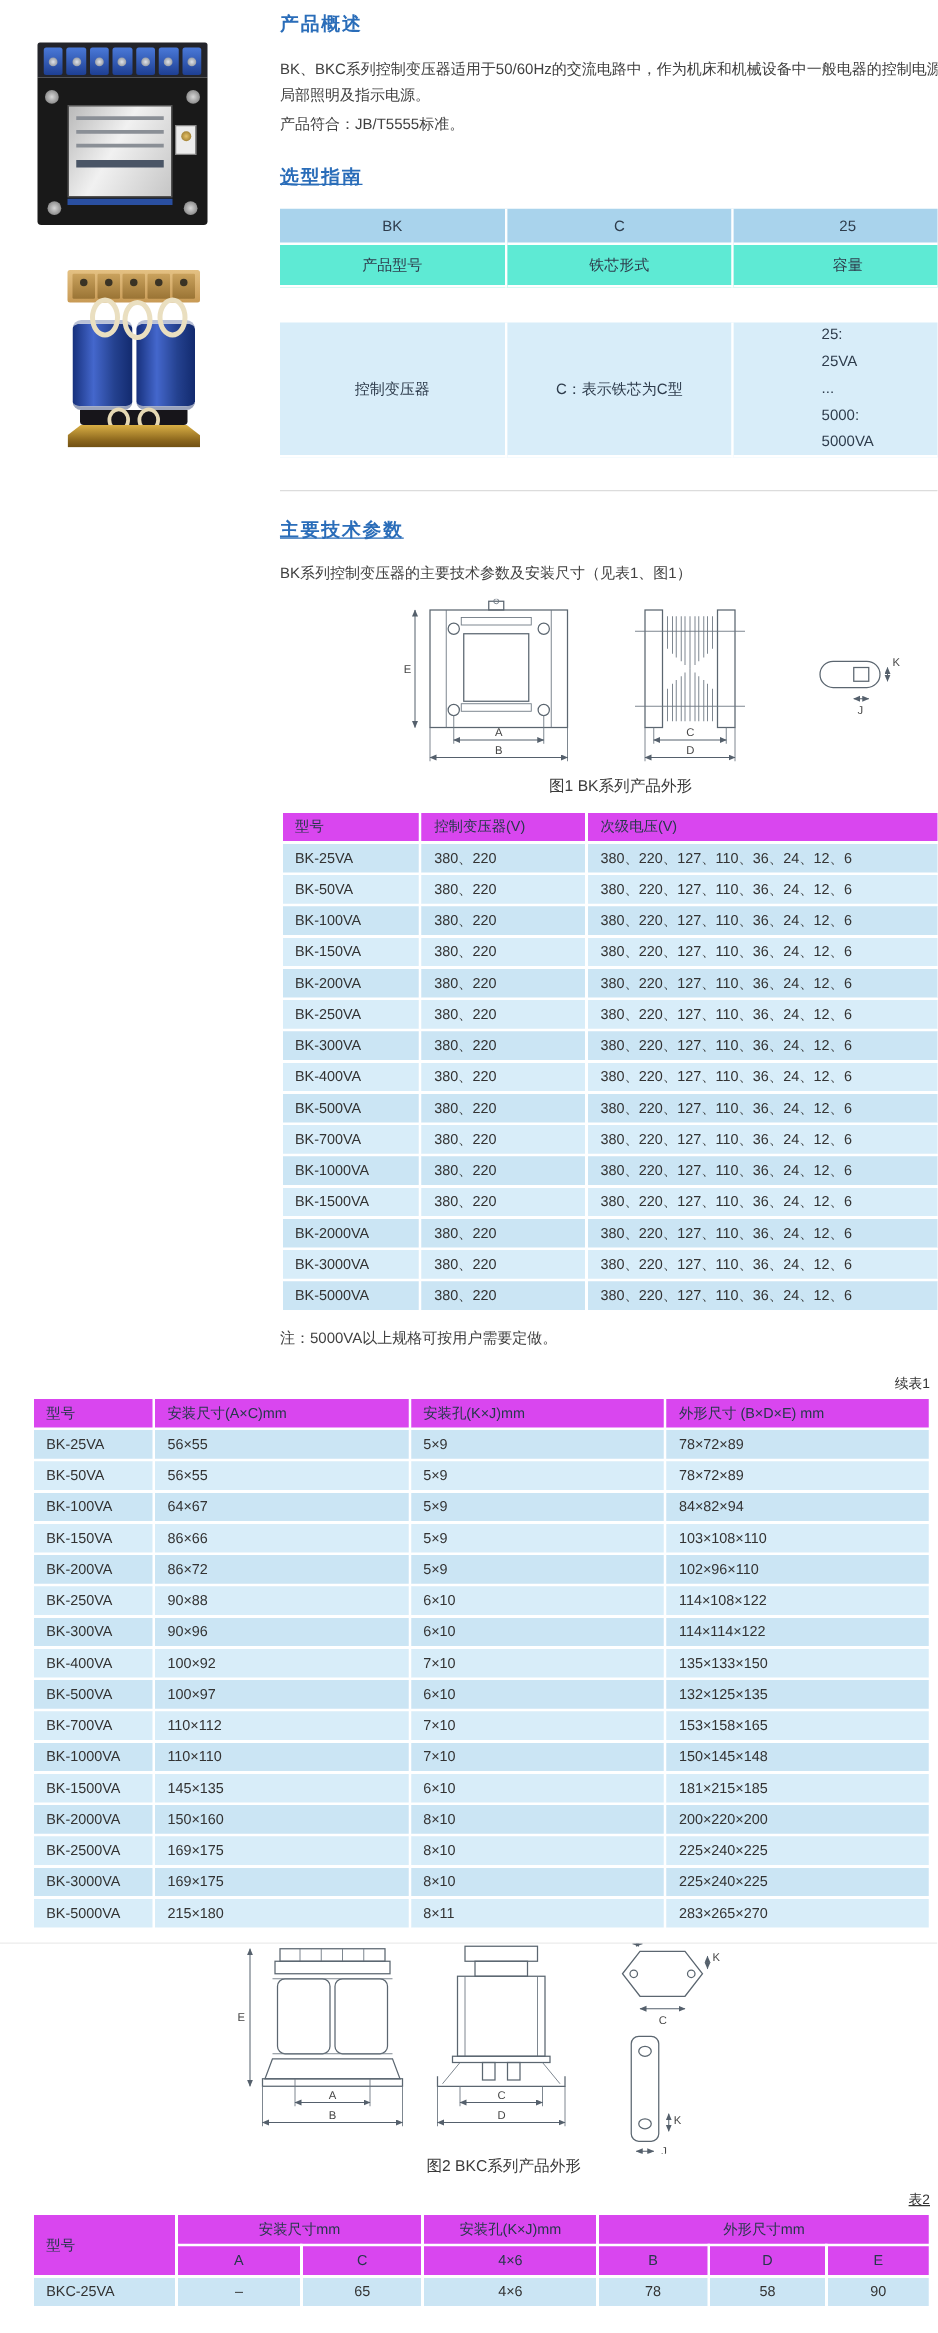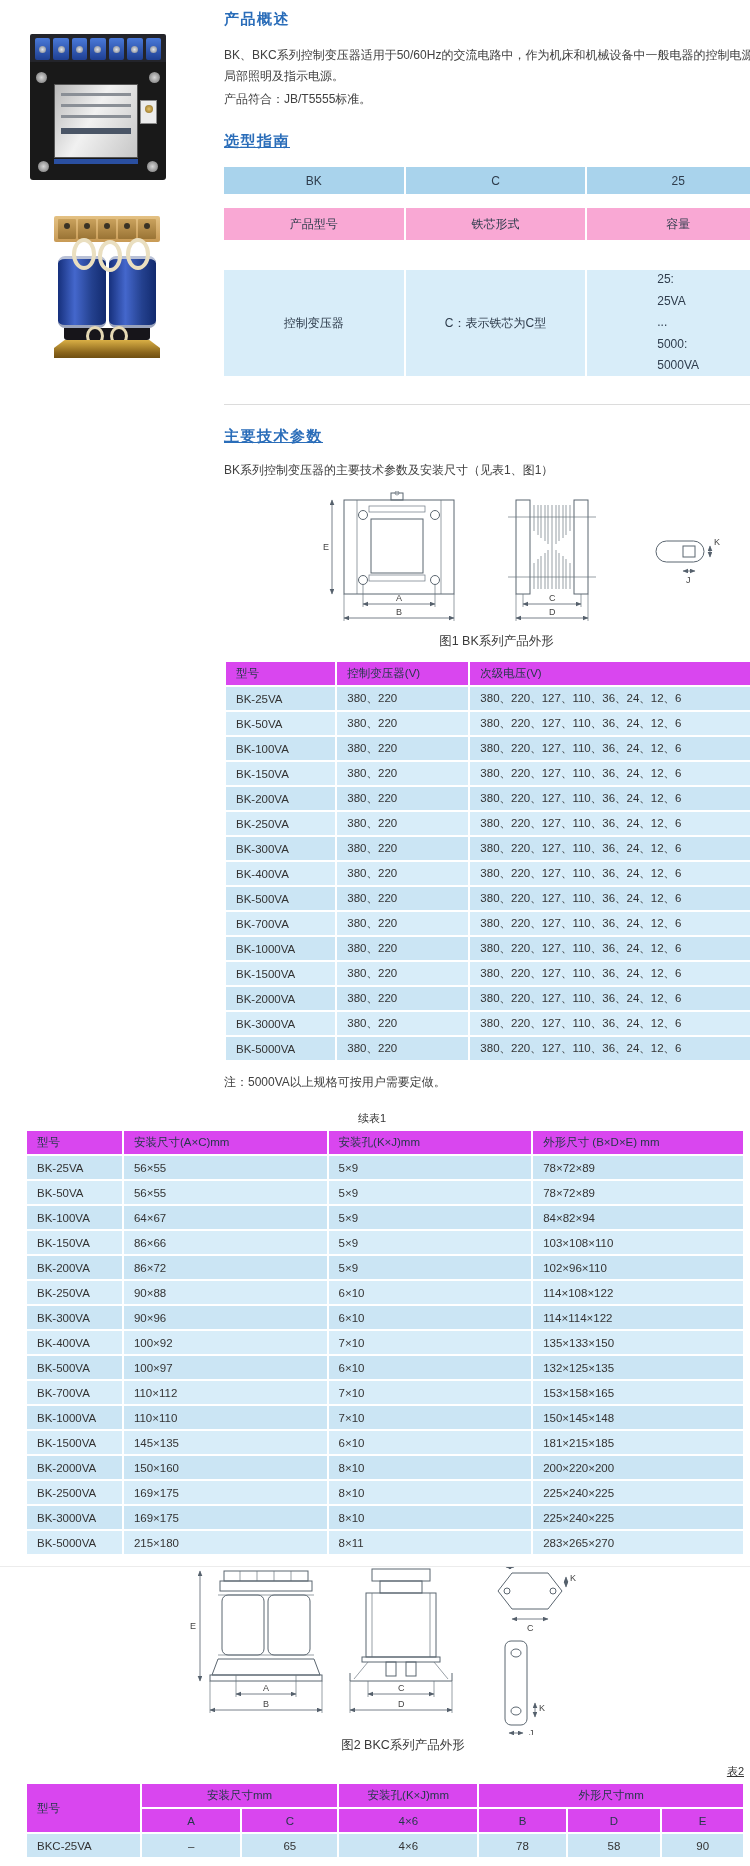--- a/index.html
+++ b/index.html
@@ -47,21 +47,21 @@
   .intro { font-size:12px; margin:0 0 12px; color:#404040; }
   .divider { border:none; border-top:1px solid #dcdcdc; margin:26px 0 0; }
   .note { font-size:12px; margin:12px 0 18px; color:#404040; }
   .table-tag { font-size:11px; color:#333; text-align:right; margin:0 2px 3px 0; }
 
   
   .sel-table { display:grid; grid-template-columns:1fr 1fr 1fr; font-size:12px; color:#2e3c4c; }
   .sel-cell { display:flex; align-items:center; justify-content:center; text-align:center; border-right:2px solid #fff; border-bottom:2px solid #fff; }
   .sel-cell:nth-child(3n) { border-right:none; }
   .sel-head { background:#a9d3ec; height:27px; }
-  .sel-label { background:#f9a8d4; height:32px;margin-top:12px; }
+  .sel-label { background:#5eead4; height:32px; }
   .sel-value { background:#d8edf9; height:106px;margin-top:28px; }
   .sel-multiline { white-space:pre-line; text-align:left; display:inline-block; line-height:1.8; }
 
   
   table { border-collapse:collapse; table-layout:fixed; font-size:11.5px; color:#333; }
   th, td { border:2px solid #fff; padding:3px 10px; height:17px; overflow:hidden; white-space:nowrap; }
   thead th { background:#d946ef; font-weight:normal; color:#26384a; text-align:left; }
   tbody tr:nth-child(odd) td { background:#cbe5f4; }
   tbody tr:nth-child(even) td { background:#d8edf9; }
   .t1 { width:100%; }
@@ -342,21 +342,21 @@
           </tr>
           </tbody>
       </table>
 
       <p class="note">注：5000VA以上规格可按用户需要定做。</p>
     </main>
   </div>
 
   <section class="wide-section">
 
-    <div class="table-tag" style="margin-right:6px;text-align:center;">续表1</div>
+    <div class="table-tag" style="margin-right:6px;">续表1</div>
 
     <table class="wide-table">
       <colgroup>
           <col style="width:13.5%">
           <col style="width:28.5%">
           <col style="width:28.5%">
           <col style="width:29.5%">
         </colgroup>
       <thead>
         <tr>

